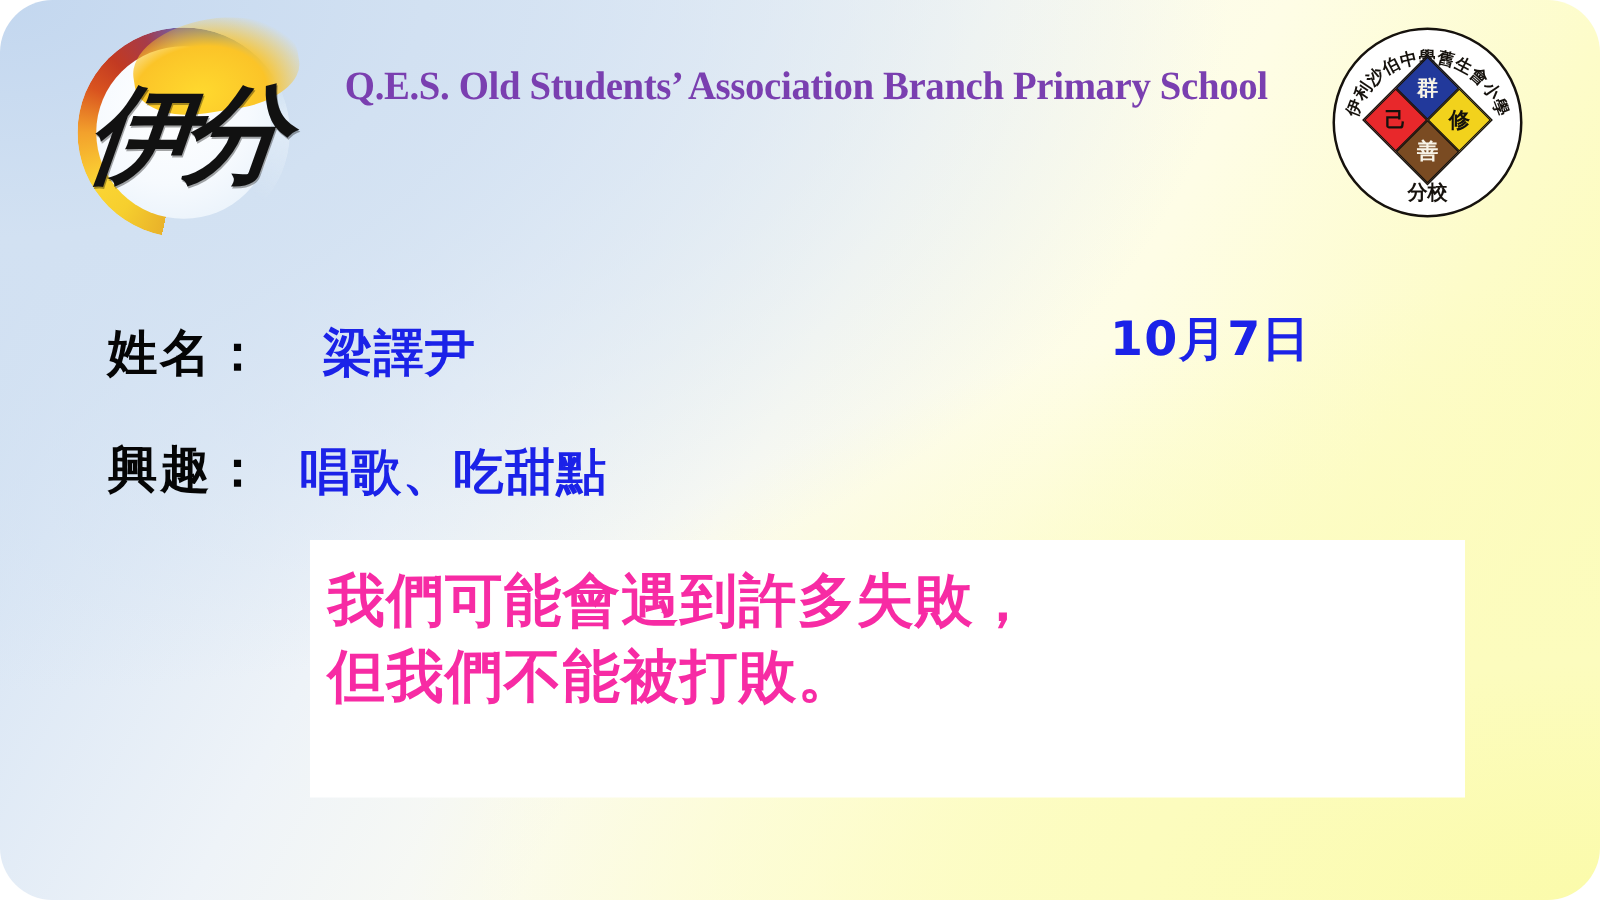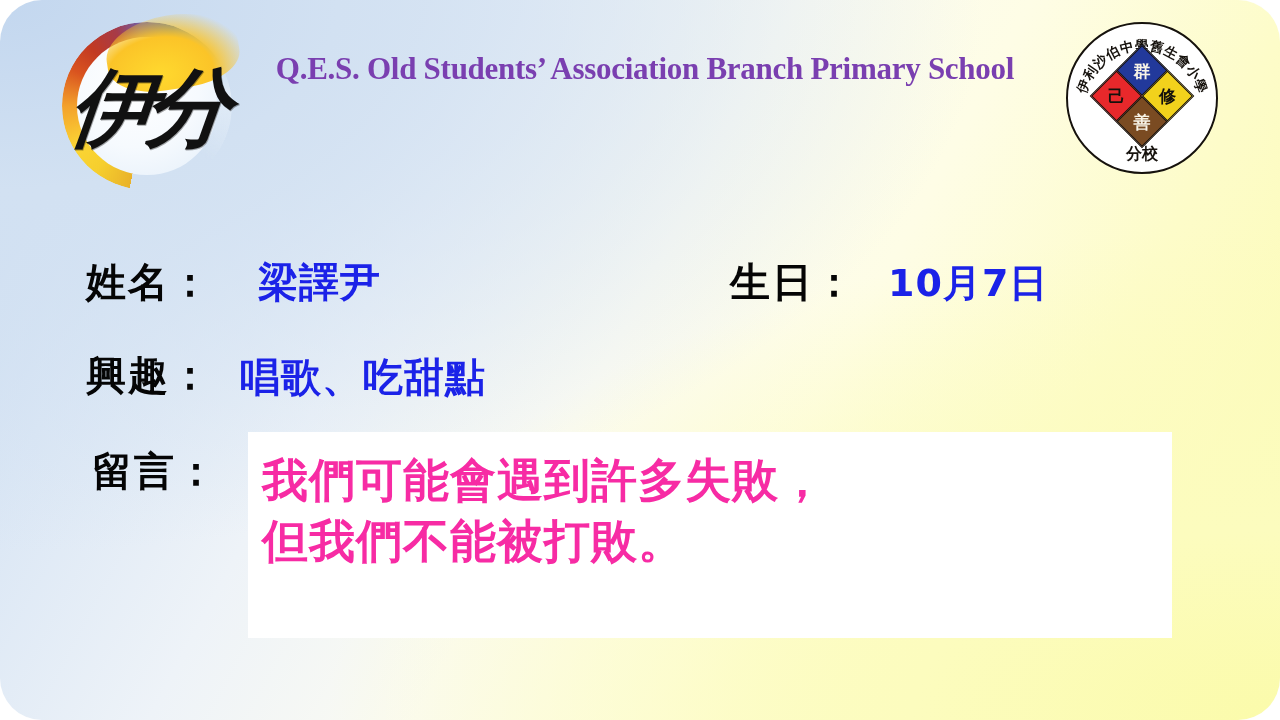--- a/index.html
+++ b/index.html
@@ -188,21 +188,21 @@
     font-size:40px;
     font-weight:700;
     color:#1b22e8;
     white-space:nowrap;
     letter-spacing:1px;
   }
 
   #label-name      { left:86px;  top:255px;text-align:right; }
   #value-name      { left:258px; top:255px;font-family:Liberation Serif, serif; }
   #label-birthday  { left:730px; top:255px; }
-  #value-birthday  { left:888px; top:258px; font-size:38px; }
+  #value-birthday  { left:888px; top:246px; font-size:38px; }
   #label-hobby     { left:86px;  top:348px;text-align:center; }
   #value-hobby     { left:240px; top:350px; }
   #label-message   { left:92px;  top:444px; }
 
   
   #message-panel {
     position:absolute;
     left:248px; top:432px;
     width:924px; height:206px;
     background:#ffffff;
@@ -264,26 +264,24 @@
         <div class="q q-right">
           <span>善</span>
         </div>
       </div>
     </div>
   </div>
 
   <div class="field-label" id="label-name">姓名：</div>
   <div class="field-value" id="value-name">梁譯尹</div>
 
-  <div class="field-label" id="label-birthday">生日：</div>
   <div class="field-value" id="value-birthday">10月7日</div>
 
   <div class="field-label" id="label-hobby">興趣：</div>
   <div class="field-value" id="value-hobby">唱歌、吃甜點</div>
 
-  <div class="field-label" id="label-message">留言：</div>
 
   <div id="message-panel">
     <div id="message-text">我們可能會遇到許多失敗，
 但我們不能被打敗。</div>
   </div>
 
 </div>
 
 </body></html>

